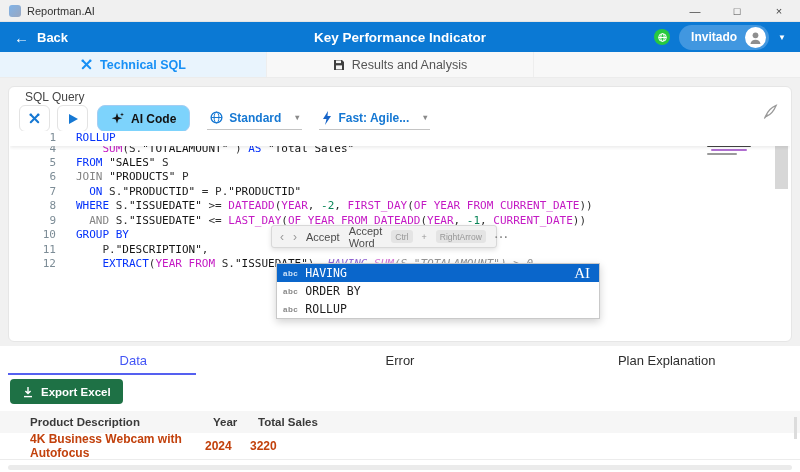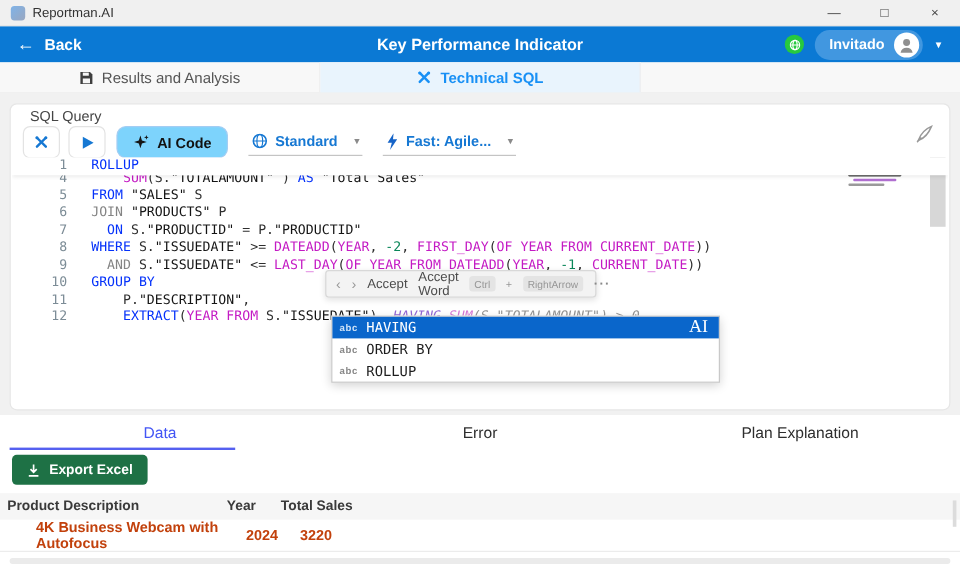--- a/index.html
+++ b/index.html
@@ -118,21 +118,21 @@
   .rtab.active{color:#4355f5;}
   .runderline{position:absolute;top:27px;left:8px;width:188px;height:2px;background:#5560f0;}
   .export{position:absolute;left:10px;top:33px;height:25px;background:#1e7145;border-radius:4px;
           color:#fff;font-weight:bold;font-size:11.5px;display:flex;align-items:center;gap:7px;
           padding:0 12px;}
   .thead{position:absolute;top:65px;left:0;width:800px;height:22px;background:#f6f6f6;
          display:flex;align-items:center;font-size:11.5px;font-weight:bold;color:#3a3a3a;}
   .trow{position:absolute;top:87px;left:0;width:800px;height:27px;display:flex;align-items:center;
         font-size:12px;font-weight:bold;color:#c2410c;border-bottom:1px solid #ececec;
         box-sizing:border-box;}
-  .thead .c1{width:183px;padding-left:6px;}
+  .thead .c1{width:183px;padding-left:30px;}
   .trow  .c1{width:175px;padding-left:30px;}
   .c2{width:45px;}
   .c3{flex:1;}
   .hscroll{position:absolute;bottom:2px;left:8px;width:784px;height:5px;background:#ebebeb;
            border-radius:3px;}
   .tscrolldot{position:absolute;right:3px;top:71px;width:3px;height:22px;background:#dcdcdc;}
 </style>
 </head>
 <body>
 
@@ -167,38 +167,38 @@
           <circle cx="7" cy="5" r="2.7" fill="#8f8f8f"></circle>
           <path d="M2.3 13 a4.8 4.8 0 0 1 9.4 0 Z" fill="#8f8f8f"></path>
         </svg>
       </span>
     </div>
     <span class="caret-w">▼</span>
   </div>
 </div>
 
 <div class="maintabs">
-  <div class="mtab">
-    <svg width="12" height="12" viewBox="0 0 12 12">
-      <path d="M1 1 h8 l2 2 v8 h-10 z" fill="#3f3f3f"></path>
-      <rect x="3" y="1.5" width="5" height="2.6" fill="#f6f6f6"></rect>
-      <rect x="3" y="6.4" width="6" height="4" fill="#f6f6f6"></rect>
-    </svg>
-    <span>Results and Analysis</span>
-  </div>
   <div class="mtab active">
     <svg width="13" height="13" viewBox="0 0 14 14">
       <g stroke="#1890f5" stroke-width="2.2" stroke-linecap="round">
         <line x1="3" y1="3" x2="11" y2="11"></line>
         <line x1="11" y1="3" x2="3" y2="11"></line>
       </g>
       <circle cx="3" cy="3" r="1.4" fill="#1890f5"></circle>
       <circle cx="11" cy="3" r="1.4" fill="#1890f5"></circle>
     </svg>
     <span>Technical SQL</span>
+  </div>
+  <div class="mtab">
+    <svg width="12" height="12" viewBox="0 0 12 12">
+      <path d="M1 1 h8 l2 2 v8 h-10 z" fill="#3f3f3f"></path>
+      <rect x="3" y="1.5" width="5" height="2.6" fill="#f6f6f6"></rect>
+      <rect x="3" y="6.4" width="6" height="4" fill="#f6f6f6"></rect>
+    </svg>
+    <span>Results and Analysis</span>
   </div>
   <div class="mtab">
     <svg width="14" height="12" viewBox="0 0 14 12">
       <ellipse cx="7" cy="5" rx="5.4" ry="3.9" fill="none" stroke="#707070" stroke-width="1.2"></ellipse>
       <path d="M4 8.4 L3 11 L6.6 8.9" fill="none" stroke="#707070" stroke-width="1.2"></path>
     </svg>
     <span>Log</span>
   </div>
 </div>
 

